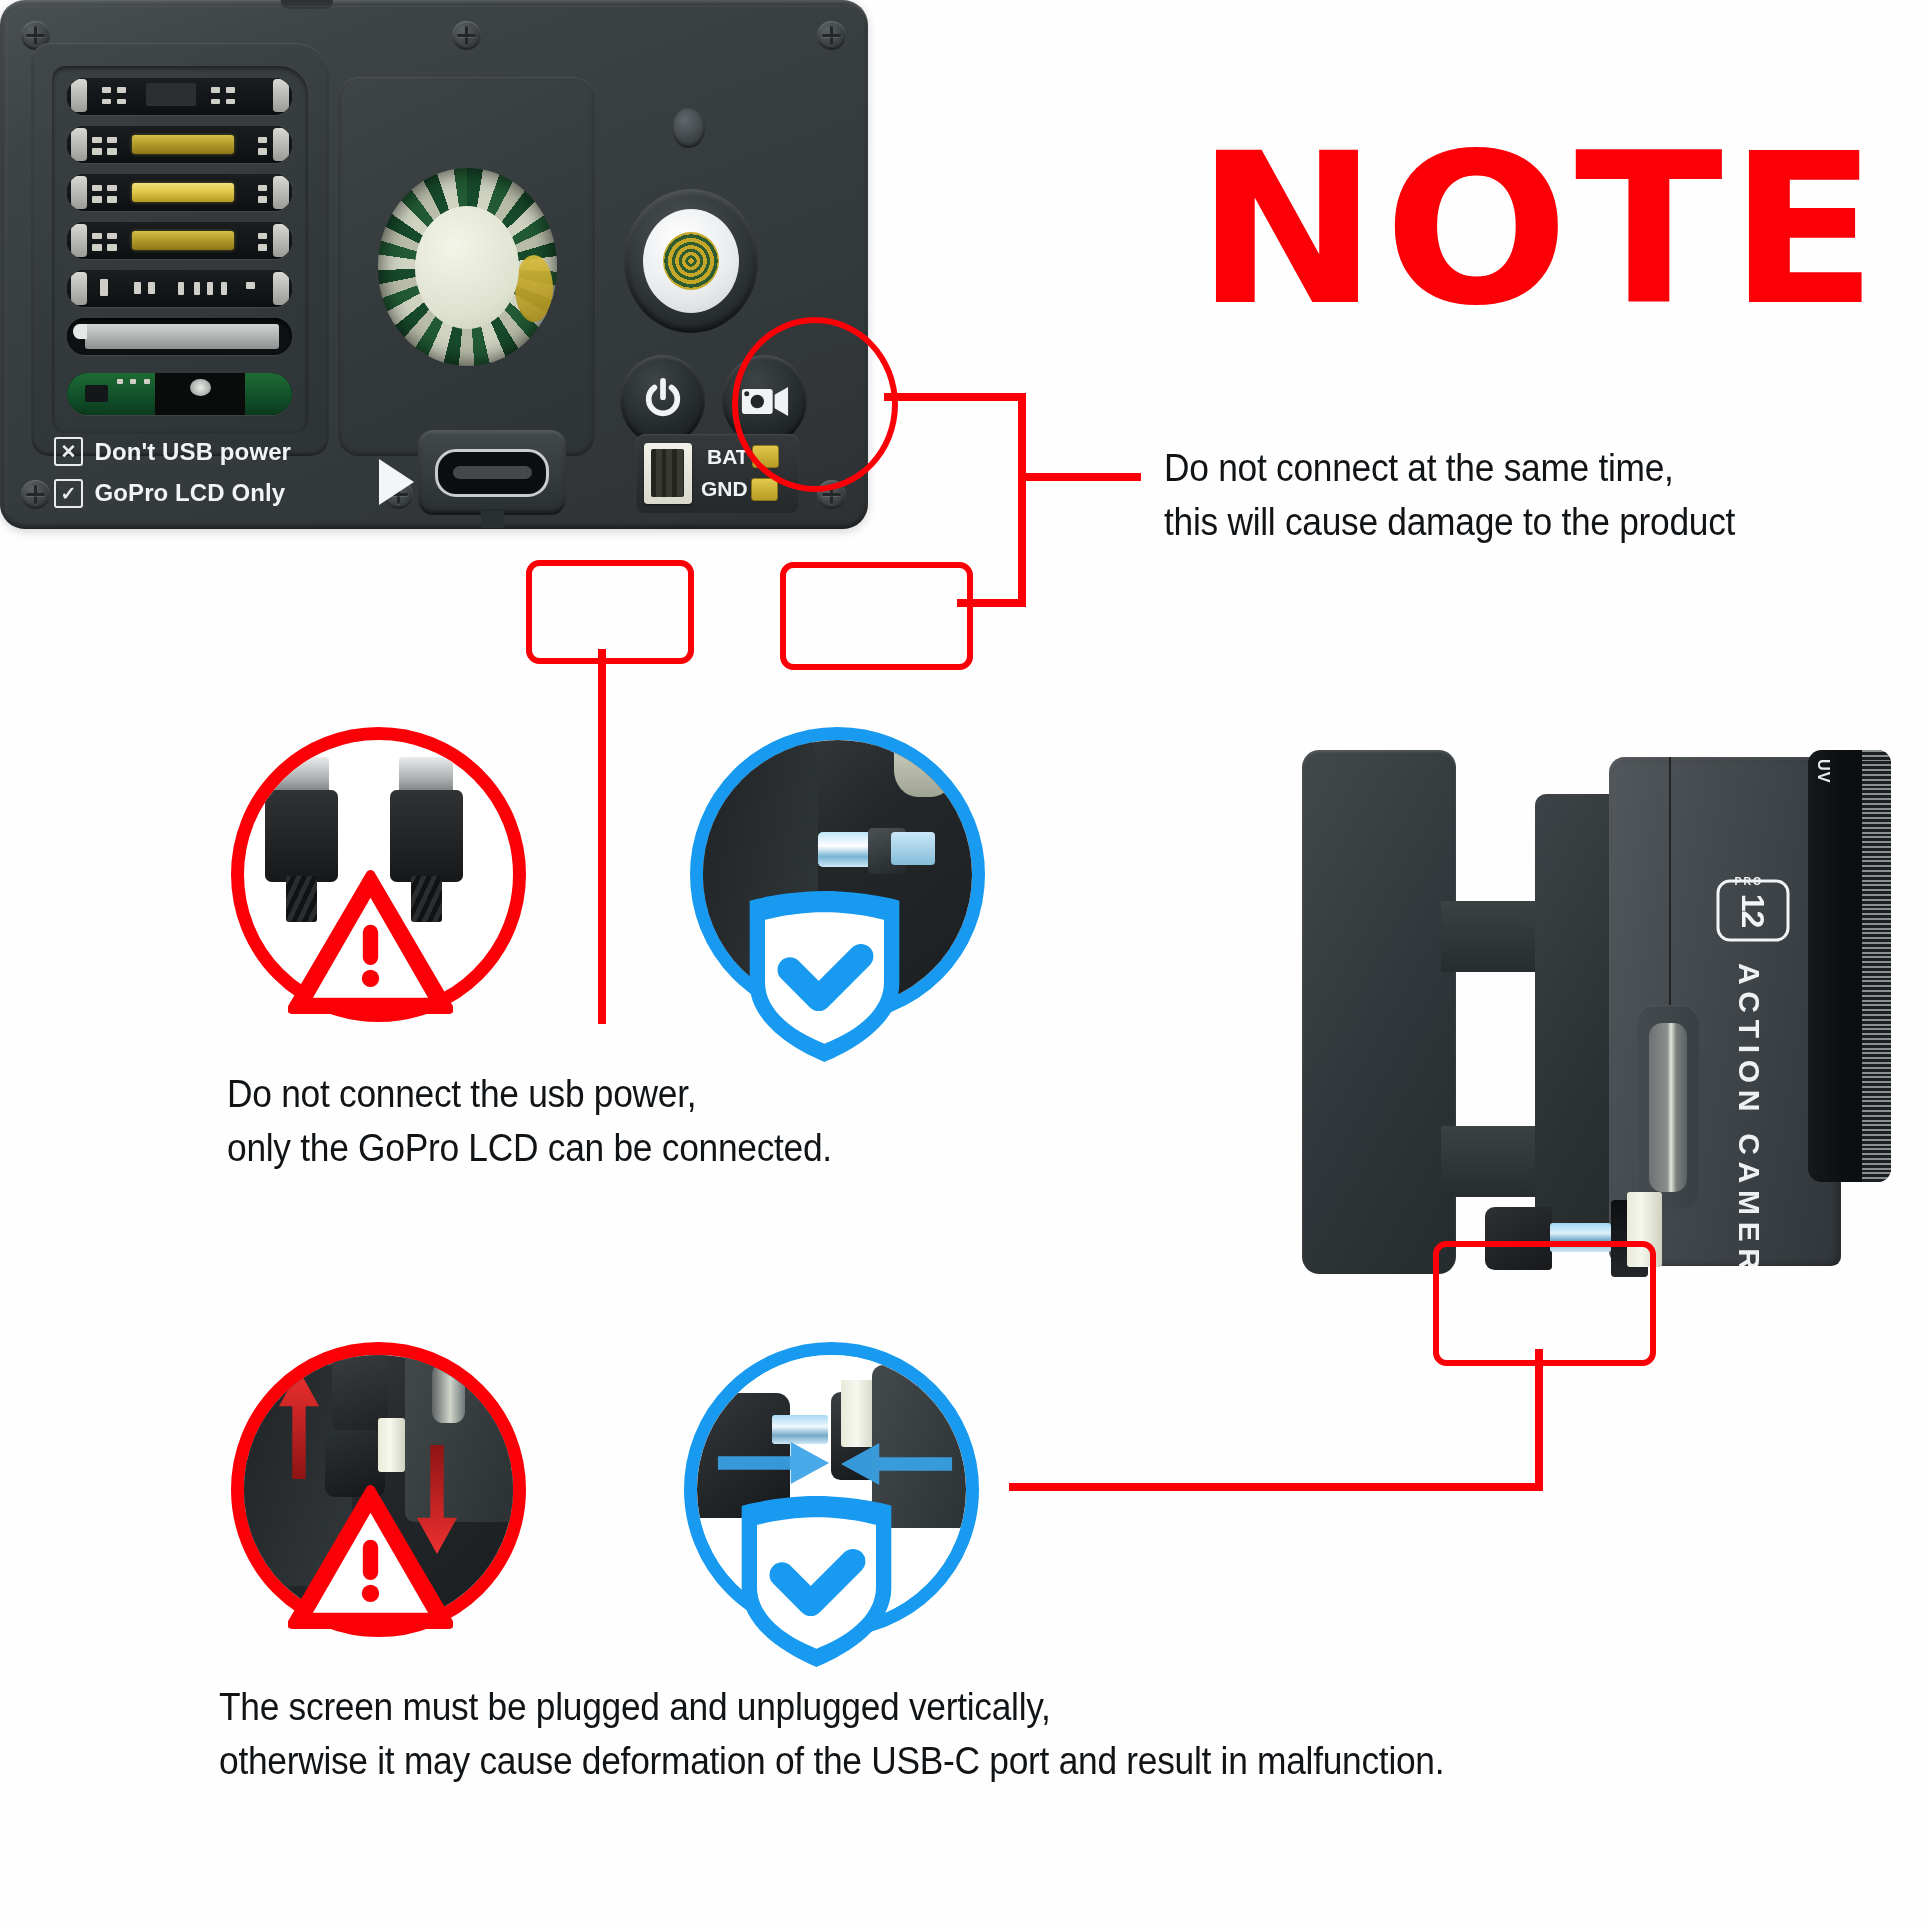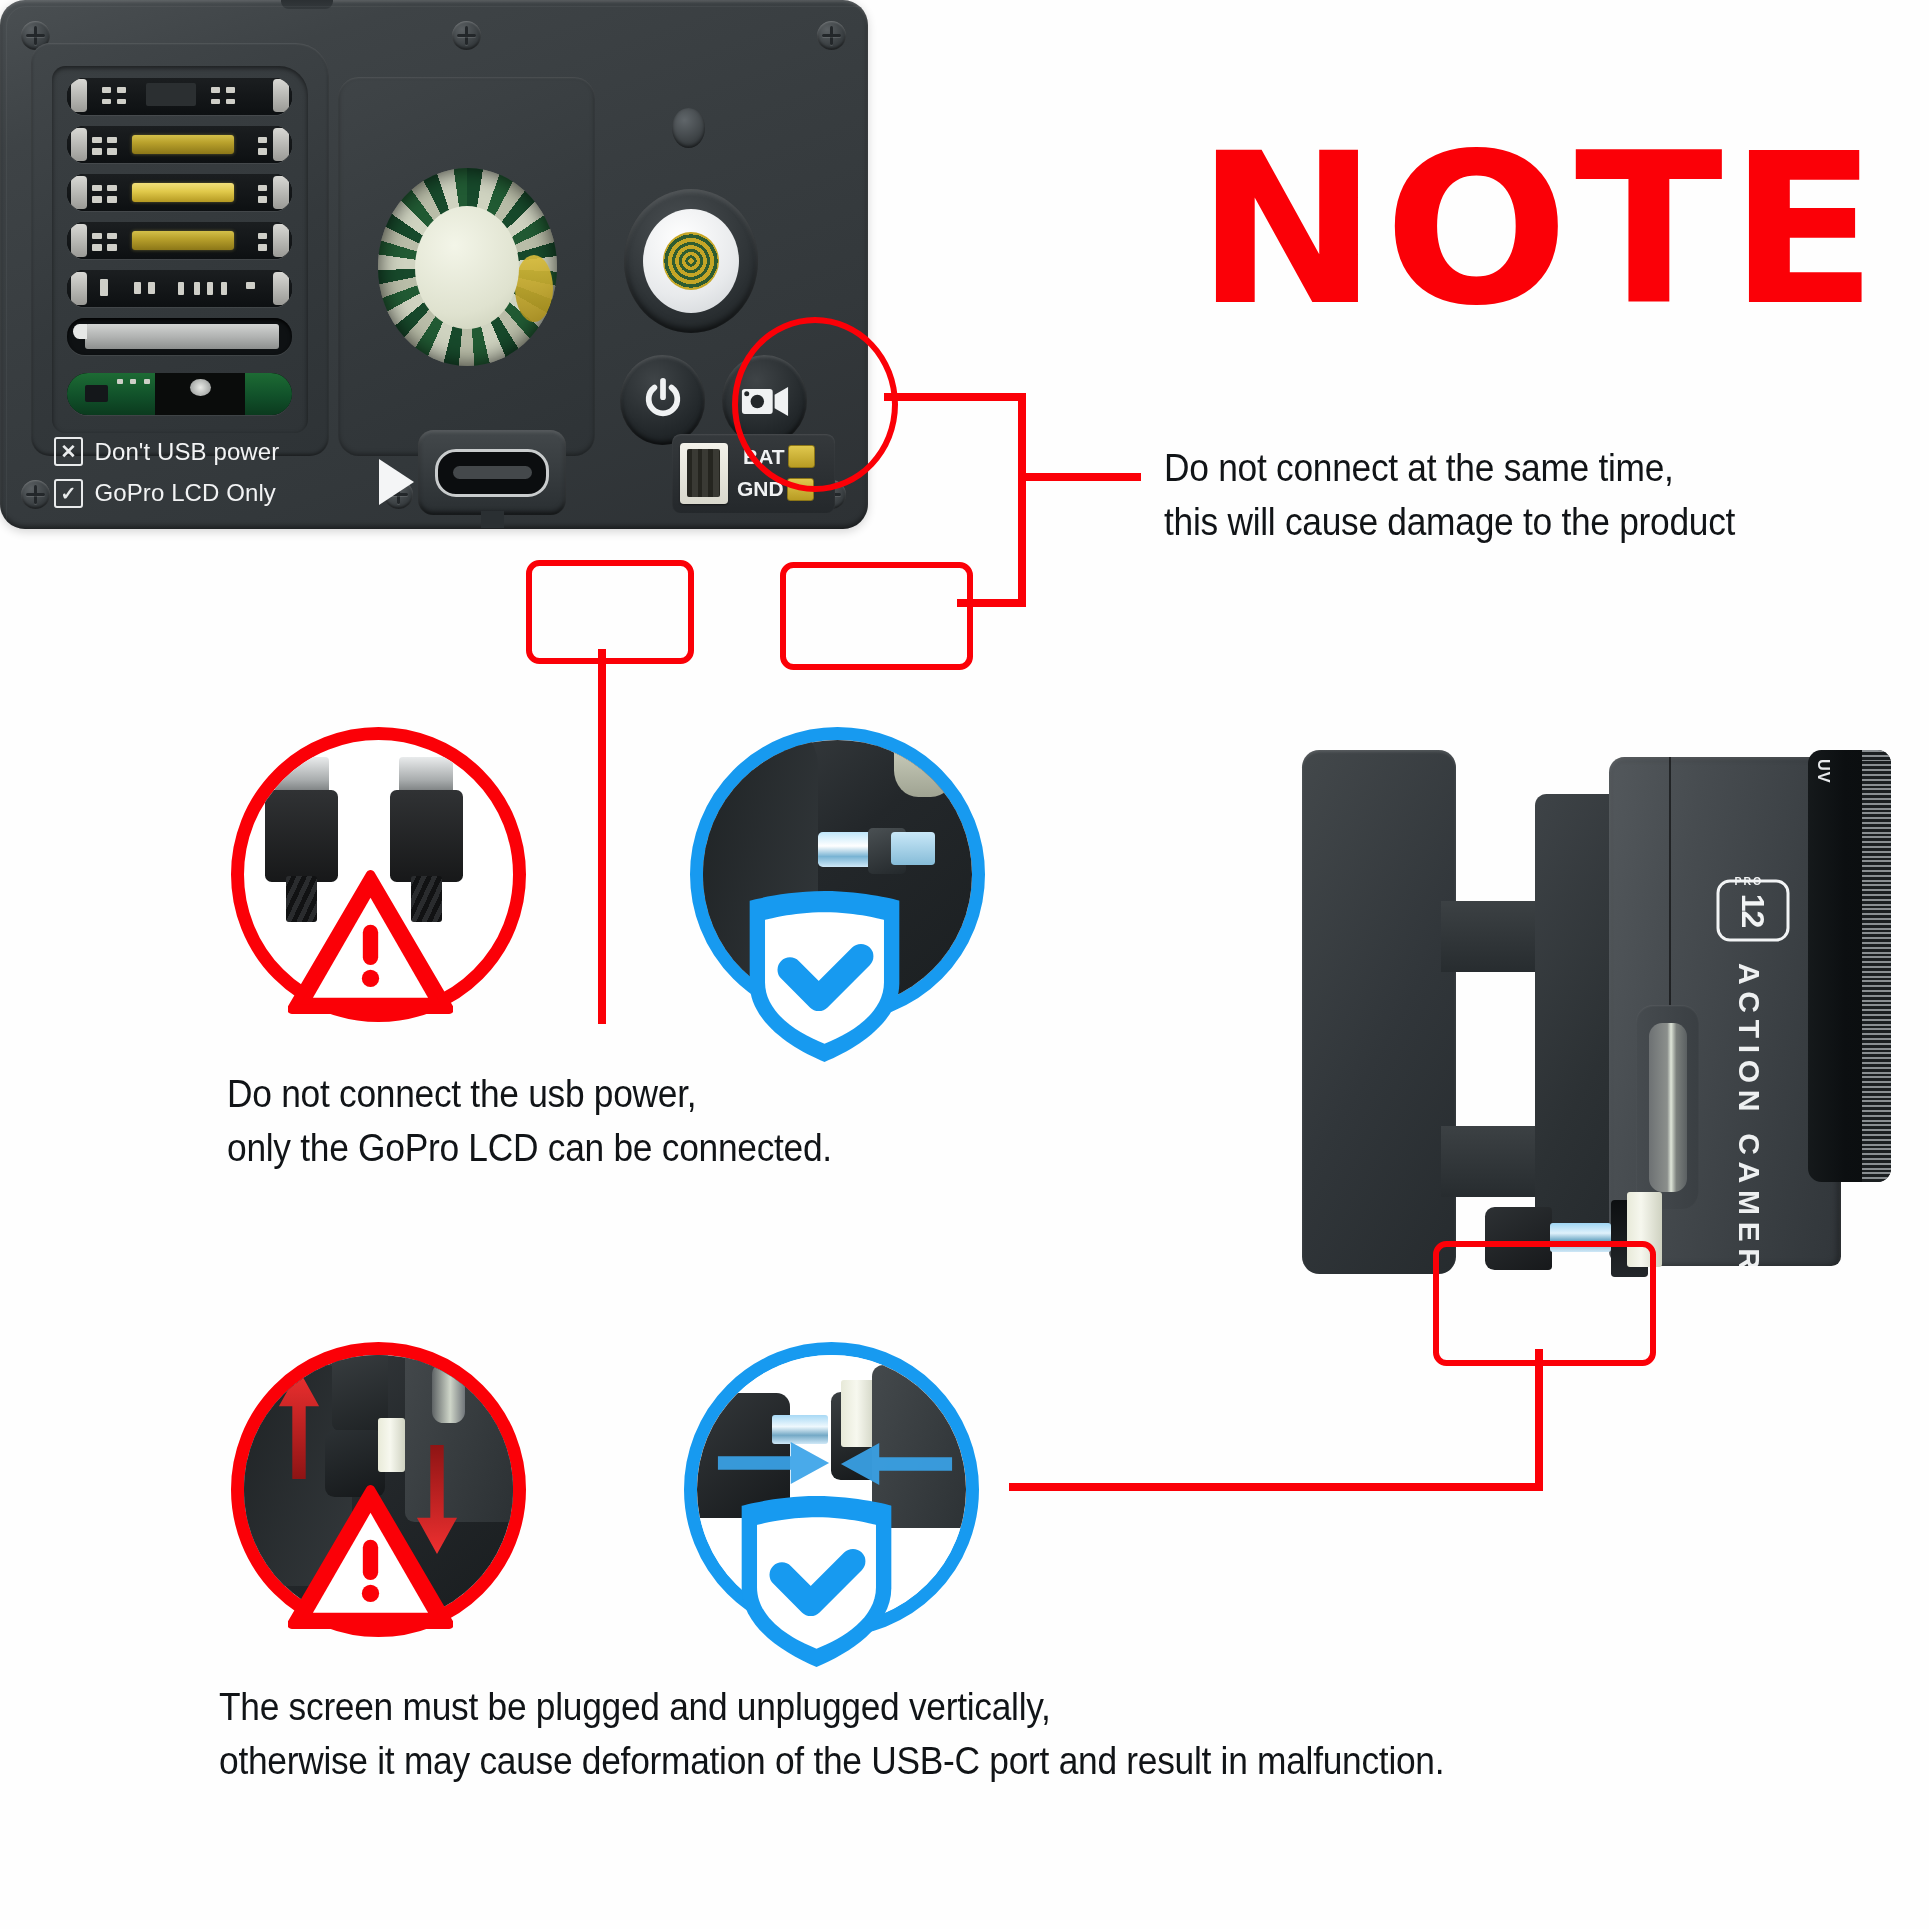--- a/index.html
+++ b/index.html
@@ -161,21 +161,21 @@
   .icon-svg{display:block;}
 
   
   #label-block{position:absolute;left:54px;top:437px;width:317px;color:#f2f3f4;}
   .chk-row{display:flex;align-items:center;gap:11.5px;margin-bottom:12.5px;}
   .chk-box{
     width:25px;height:25px;border:2.9px solid #e9ebec;border-radius:2.9px;
     display:flex;align-items:center;justify-content:center;flex:0 0 auto;
   }
   .chk-glyph{font-size:19px;line-height:1;font-weight:700;color:#e9ebec;}
-  .chk-text{font-size:24px;font-weight:400;letter-spacing:0.1px;white-space:nowrap;}
+  .chk-text{font-size:24px;font-weight:700;letter-spacing:0.1px;white-space:nowrap;}
   #play-arrow{
     position:absolute;left:379px;top:459px;width:0;height:0;
     border-left:35px solid #f4f5f6;
     border-top:23px solid transparent;border-bottom:23px solid transparent;
   }
 
   
   #usbc-port-wrap{position:absolute;left:418px;top:430px;width:148px;height:85px;}
   #usbc-port{
     position:absolute;inset:0;border-radius:15.4px;
@@ -185,21 +185,21 @@
   }
   #usbc-opening{
     width:108px;height:42px;border-radius:21px;
     background:#0b0d0f;border:3.8px solid #c9cccd;
     display:flex;align-items:center;justify-content:center;
   }
   #usbc-tongue{width:79px;height:12.5px;border-radius:6.7px;background:#44484b;}
   #usbc-tail{position:absolute;left:50%;margin-left:-11.5px;bottom:-13.4px;width:23px;height:17.3px;background:#2a2f32;}
 
   
-  #bat-block{position:absolute;left:672px;top:434px;width:163px;height:79px;}
+  #bat-block{position:absolute;left:636px;top:434px;width:163px;height:79px;}
   #bat-inner{
     position:absolute;inset:0;border-radius:8.6px;
     background:linear-gradient(180deg,#35393c,#24282b);
     box-shadow:inset 0 1px 1.9px rgba(255,255,255,.1);
     overflow:hidden;
   }
   #jst{
     position:absolute;left:7.7px;top:8.6px;width:48px;height:61px;border-radius:3.8px;
     background:linear-gradient(180deg,#f3f2ea,#d9d8cd);
     box-shadow:0 1px 1.9px rgba(0,0,0,.5);

